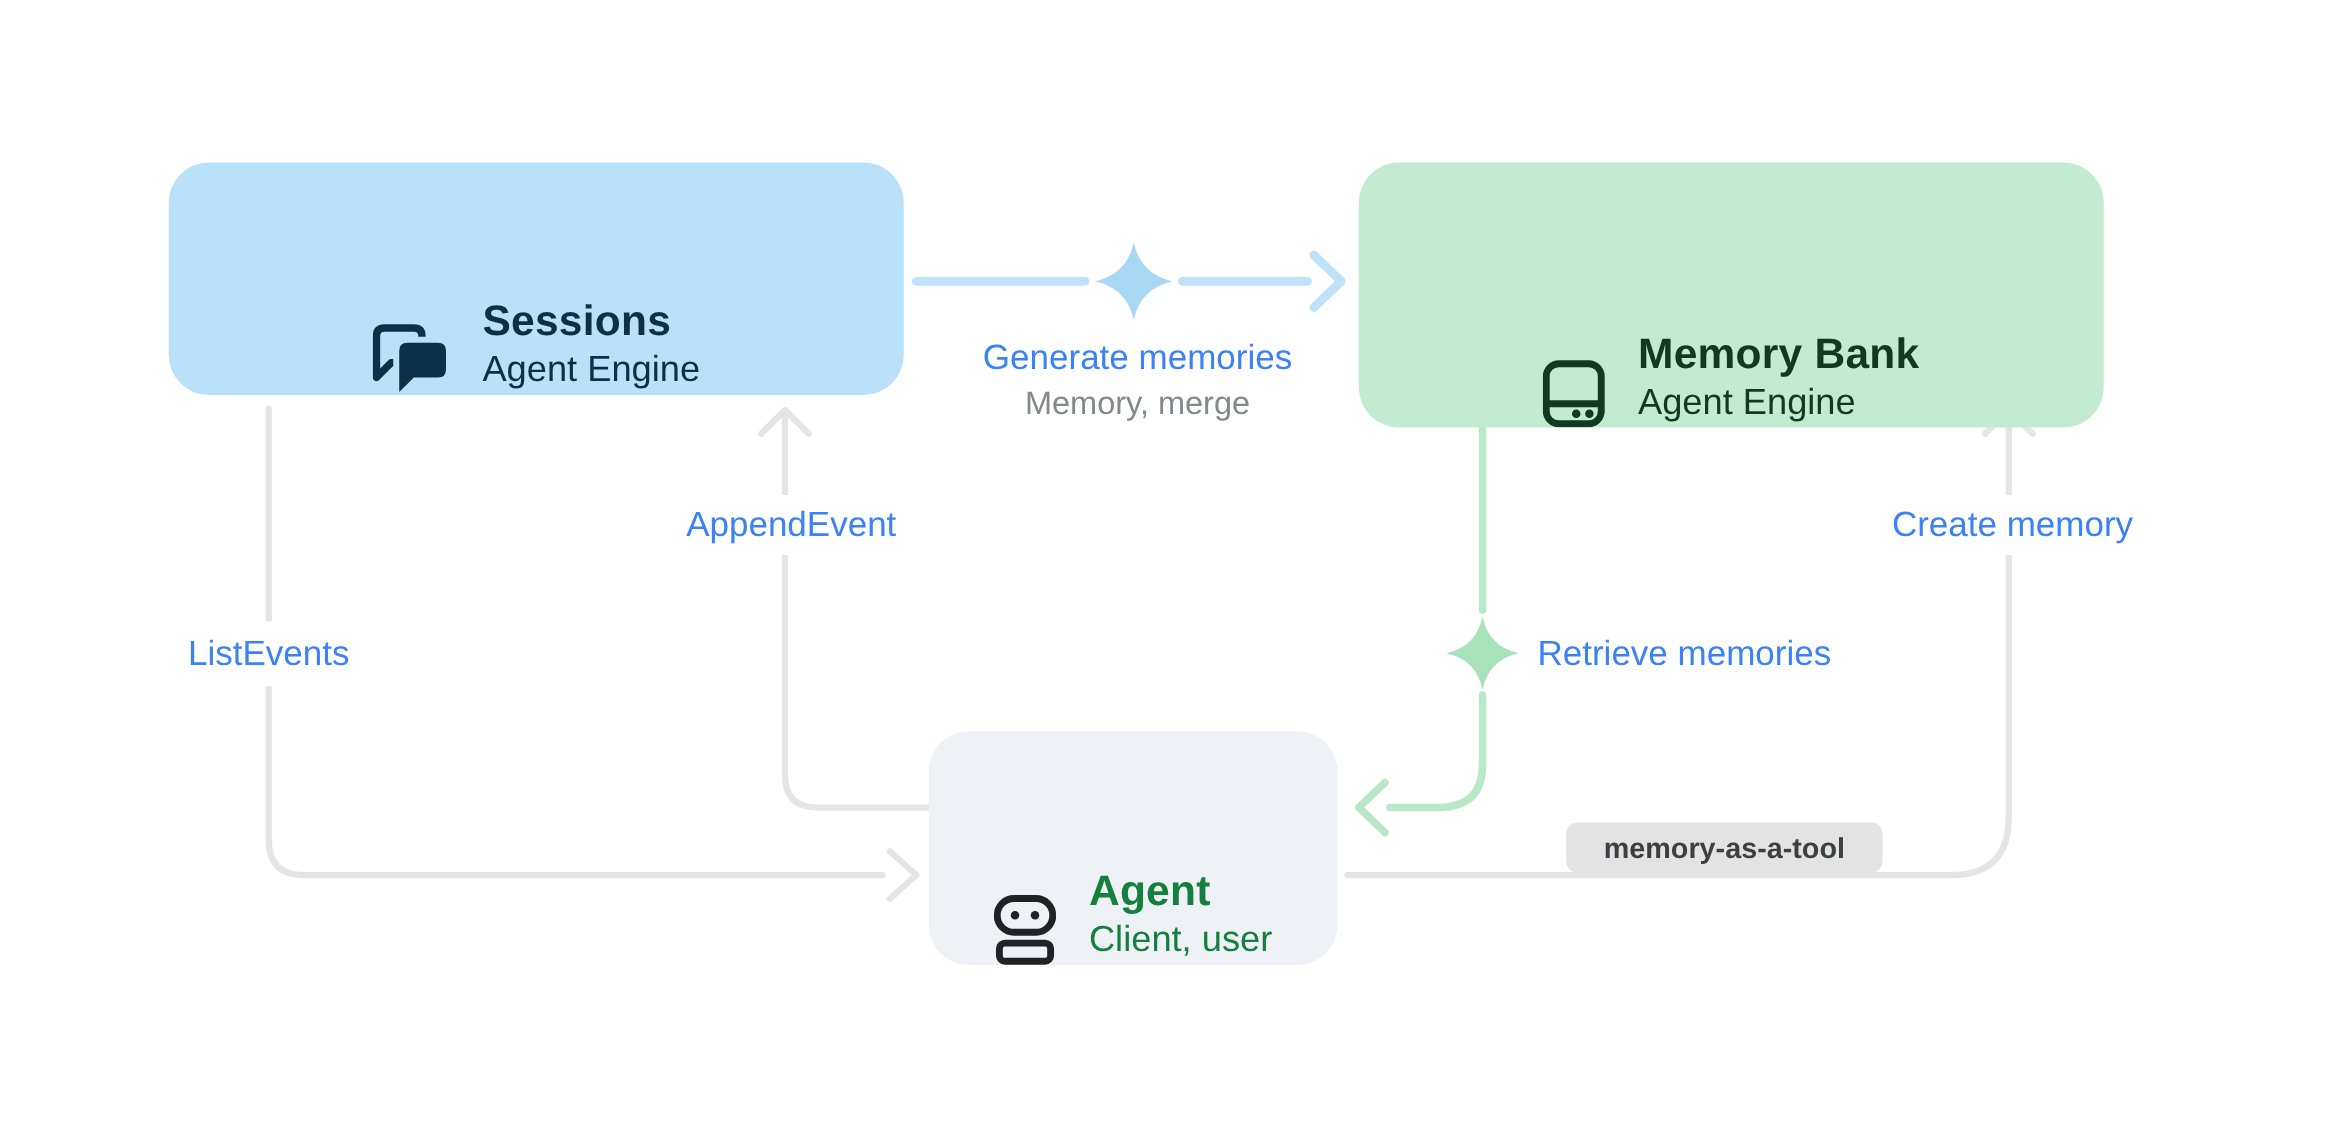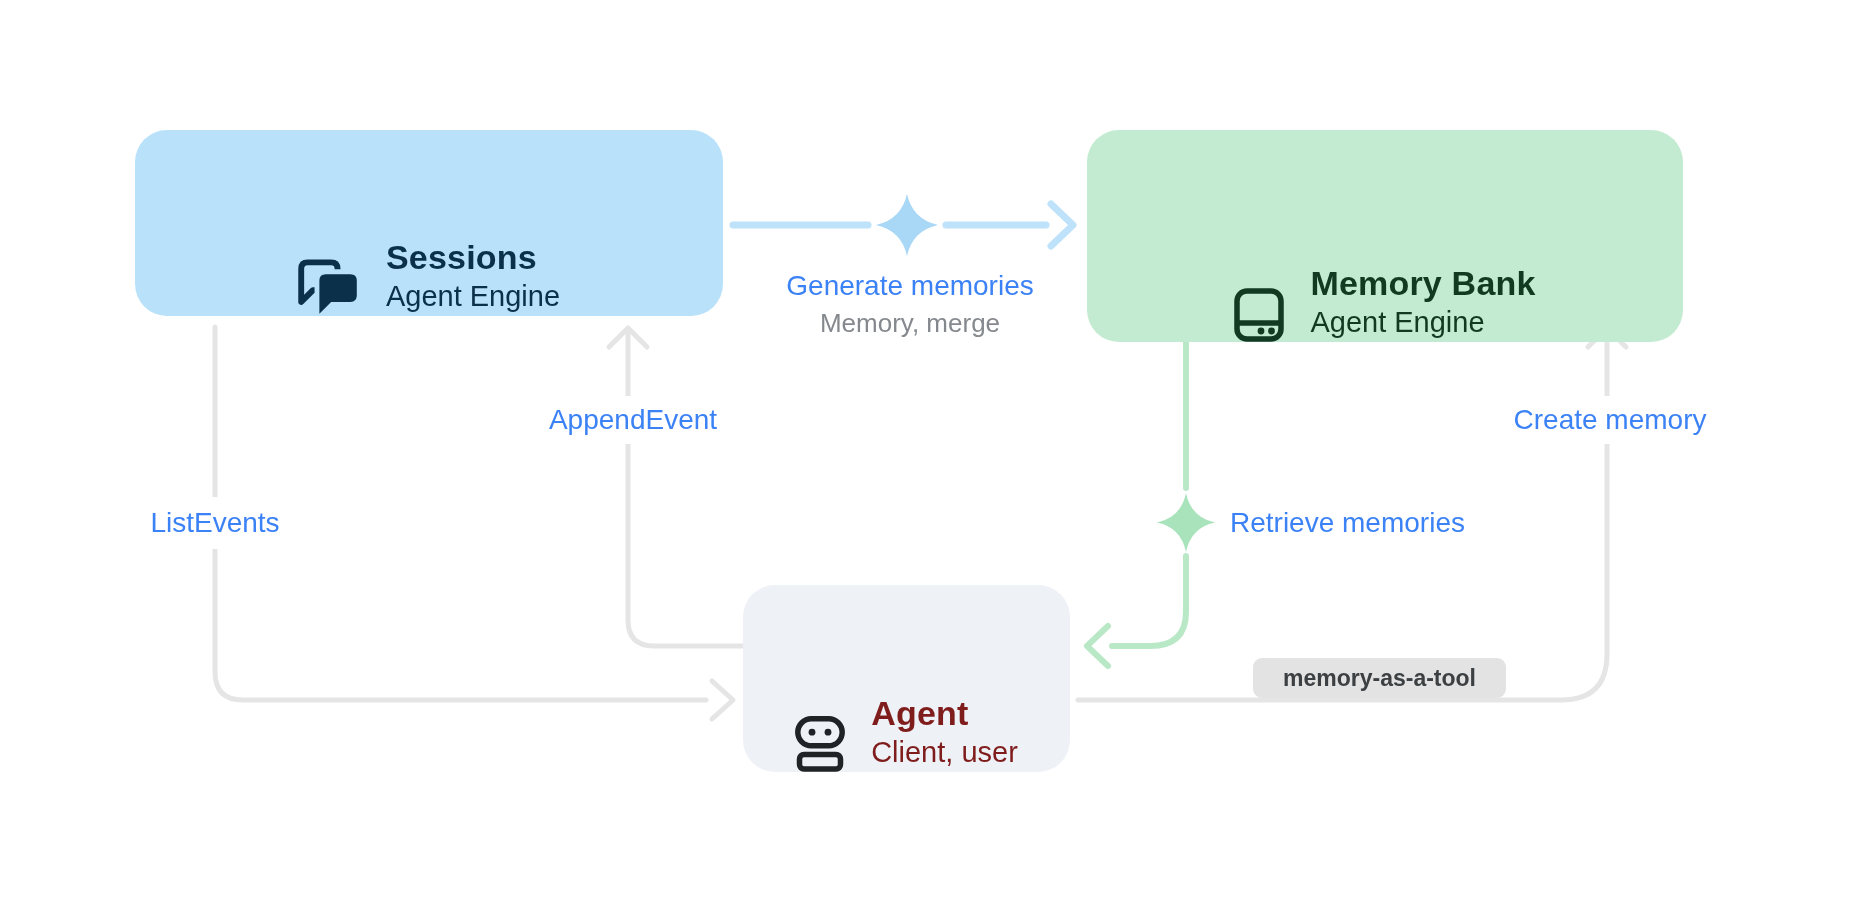--- a/index.html
+++ b/index.html
@@ -13,21 +13,21 @@
   #edge-layer{position:absolute;left:0;top:0;width:1860px;height:904px;}
 
   .node{
     position:absolute;
     border-radius:32px;
     display:flex;align-items:flex-end;justify-content:center;
     gap:26px;
   }
   .node-sessions{left:135px;top:130px;width:588px;height:186px;background:#b9e2fa;color:#0b3049;}
   .node-memory  {left:1087px;top:130px;width:596px;height:212px;background:#c3ebd1;color:#123a22;}
-  .node-agent   {left:743px;top:585px;width:327px;height:187px;background:#eef1f6;color:#7f1d1d;}
+  .node-agent   {left:743px;top:585px;width:327px;height:187px;background:#eef1f6;color:#15803d;}
   .node-title{font-size:34px;font-weight:700;line-height:1.25;letter-spacing:.2px;}
   .node-sub{font-size:29px;font-weight:400;line-height:1.3;}
   .node-icon{flex:0 0 auto;display:block;}
 
   .edge-label{
     position:absolute;transform:translate(-50%,-50%);
     font-size:28px;font-weight:500;color:#3b82f6;white-space:nowrap;
   }
   .edge-sublabel{
     position:absolute;transform:translate(-50%,-50%);

